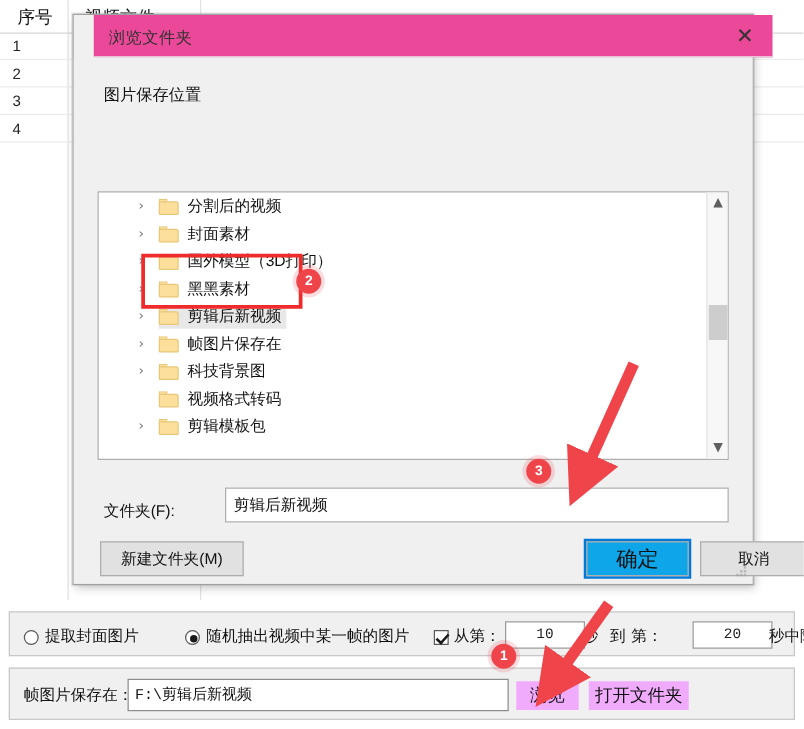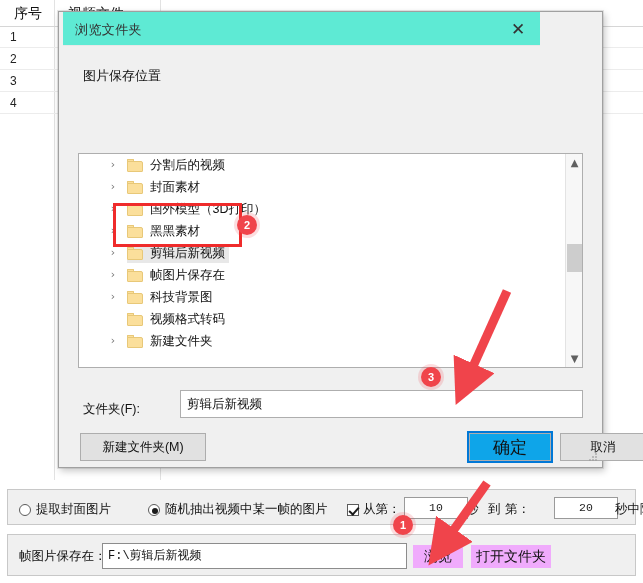--- a/index.html
+++ b/index.html
@@ -23,22 +23,22 @@
   .bg-rownum { position: absolute; font-size: 12px; color: #222; }
 
   
   .dialog {
     position: absolute; left: 58px; top: 11px; width: 545px; height: 457px;
     background: #f0f0f0;
     border: 1px solid #a0a0a0;
     box-shadow: 0 0 0 1px rgba(120,120,120,.18), 2px 3px 7px rgba(0,0,0,.22);
   }
   .dlg-titlebar {
-    position: absolute; left: 4px; top: 0; width: 477px; height: 34px;
-    background: #5eead4; border-bottom: 1px solid #e8e8e8;
+    position: absolute; left: 16px; top: 0; width: 543px; height: 34px;
+    background: #ec4899; border-bottom: 1px solid #e8e8e8;
   }
   .dlg-title { position: absolute; left: 12px; top: 9px; font-size: 13px; color: #333; letter-spacing: .4px; }
   .dlg-close {
     position: absolute; right: 0; top: 0; width: 44px; height: 33px;
     display: flex; align-items: center; justify-content: center;
     font-size: 17px; color: #333; font-family: "DejaVu Sans", sans-serif; cursor: default;
   }
   .dlg-body { position: absolute; left: 0; top: 34px; width: 543px; height: 421px; background: #f0f0f0; }
 
   .dlg-caption { position: absolute; left: 24px; top: 21px; font-size: 13px; color: #111; }
@@ -87,21 +87,21 @@
     background: #ffffff; border: 1px solid #aeaeae;
     font-size: 12.5px; color: #111; padding: 0 0 0 6px; line-height: 26px;
   }
 
   .btn {
     position: absolute; background: #e1e1e1; border: 1px solid #adadad;
     font-size: 12.5px; color: #111; text-align: center;
     display: flex; align-items: center; justify-content: center;
     font-family: "Liberation Sans", "DejaVu Sans", sans-serif;
   }
-  .btn-newfolder { left: 21px; top: 387px; width: 126px; height: 28px; }
+  .btn-newfolder { left: 21px; top: 387px; width: 115px; height: 28px; }
   .btn-ok-wrap {
     position: absolute; left: 408px; top: 385px; width: 86px; height: 32px;
     border: 2px solid #0078d7; background: #e1e1e1;
     display: flex; align-items: center; justify-content: center;
   }
   .btn-ok-inner {
     width: 100%; height: 100%; border: 1px solid #adadad; background: #0ea5e9;
     display: flex; align-items: center; justify-content: center; font-size: 17px; color: #111;
   }
   .btn-cancel { left: 501px; top: 387px; width: 86px; height: 28px; }
@@ -278,21 +278,21 @@
                 <span class="tree-label">视频格式转码</span>
               </span>
             </div>
             <div class="tree-item">
               <span class="chev">›</span>
               <span class="tree-label-wrap">
                 <span class="folder-ico">
                   <b></b>
                   <i></i>
                 </span>
-                <span class="tree-label">新建文件夹</span>
+                <span class="tree-label">剪辑模板包</span>
               </span>
             </div>
           </div>
         <div class="tree-scroll">
           <div class="arr up">▲</div>
           <div class="tree-thumb"></div>
           <div class="arr dn">▼</div>
         </div>
       </div>
 

